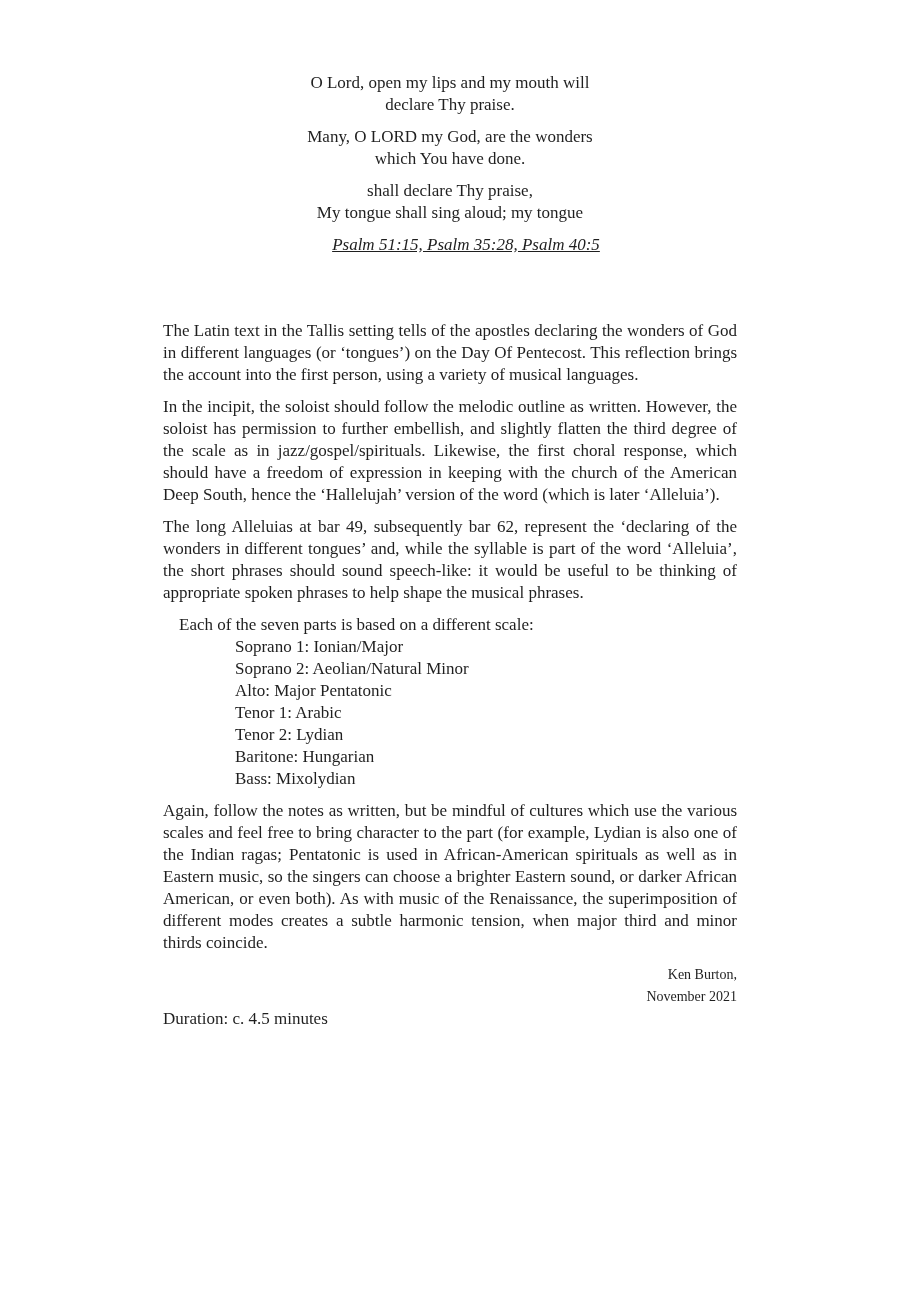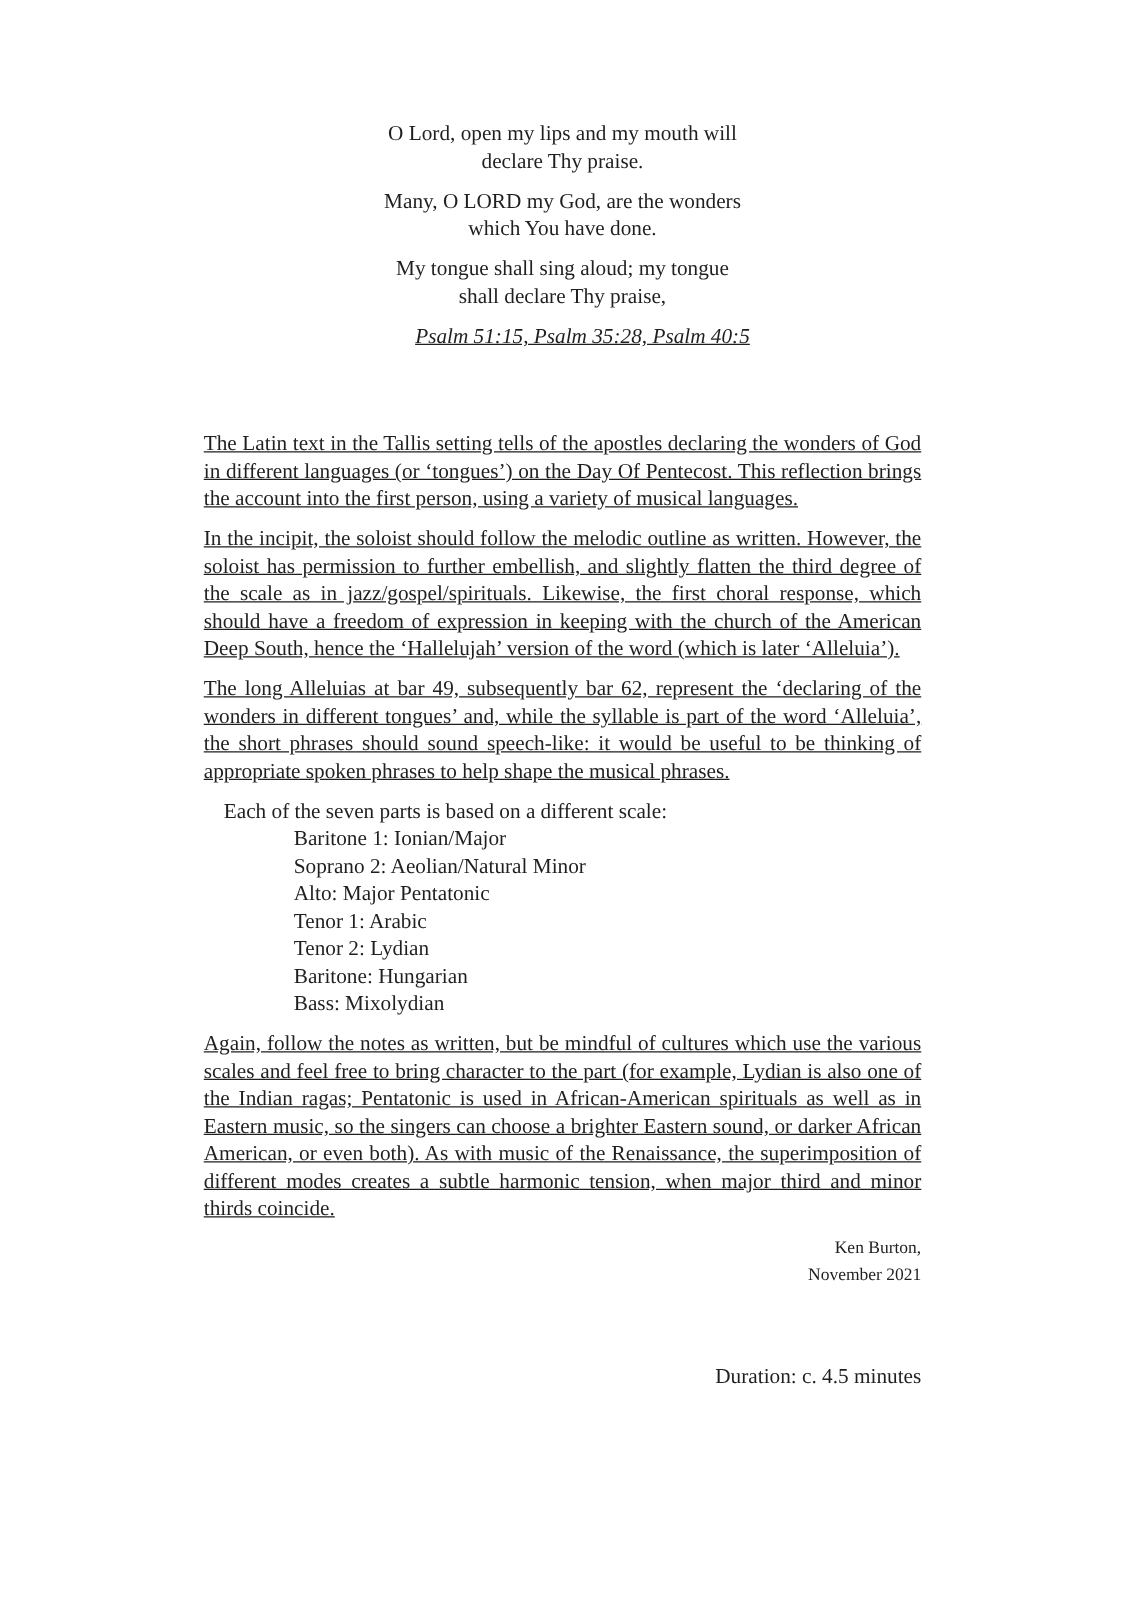--- a/index.html
+++ b/index.html
@@ -11,21 +11,21 @@
     width: 900px;
     height: 1289px;
     overflow: hidden;
     font-family: "Liberation Serif", "DejaVu Serif", serif;
     color: #1f1f1f;
   }
   .page {
     box-sizing: border-box;
     width: 900px;
     height: 1289px;
-    padding: 96px 163px 0 163px;
+    padding: 72px 163px 0 163px;
   }
   
   .epigraph {
     text-align: center;
     font-size: 17px;
     line-height: 22px;
   }
   .stanza {
     margin: 0 0 10px 0;
   }
@@ -36,74 +36,72 @@
   }
   
   .body-text {
     margin-top: 64px;
     font-size: 17px;
     line-height: 22px;
     text-align: justify;
   }
   .body-text p {
     margin: 0 0 10px 0;
-    text-decoration: underline;
   }
   .scale-block {
     margin: 0 0 10px 16px;
     text-align: left;
   }
   .scale-items {
     padding-left: 56px;
   }
   
   .signature {
     margin-top: 8px;
     font-size: 14px;
     line-height: 22px;
     text-align: right;
   }
   
   .duration {
-    margin-top: 58px;
     font-size: 17px;
     line-height: 22px;
-    text-align: right;
+    text-align: left;
   }
 </style>
 </head>
 <body>
 
 <div class="page">
 
   <section class="epigraph">
     <div class="stanza">
       <div>O Lord, open my lips and my mouth will</div>
       <div>declare Thy praise.</div>
     </div>
     <div class="stanza">
       <div>Many, O LORD my God, are the wonders</div>
       <div>which You have done.</div>
     </div>
     <div class="stanza">
+      <div>shall declare Thy praise,</div>
       <div>My tongue shall sing aloud; my tongue</div>
-      <div>shall declare Thy praise,</div>
     </div>
     <div class="citation">Psalm 51:15, Psalm 35:28, Psalm 40:5</div>
   </section>
 
   <section class="body-text">
     <p>The Latin text in the Tallis setting tells of the apostles declaring the wonders of God in different languages (or ‘tongues’) on the Day Of Pentecost. This reflection brings the account into the first person, using a variety of musical languages.</p>
     <p>In the incipit, the soloist should follow the melodic outline as written. However, the soloist has permission to further embellish, and slightly flatten the third degree of the scale as in jazz/gospel/spirituals. Likewise, the first choral response, which should have a freedom of expression in keeping with the church of the American Deep South, hence the ‘Hallelujah’ version of the word (which is later ‘Alleluia’).</p>
     <p>The long Alleluias at bar 49, subsequently bar 62, represent the ‘declaring of the wonders in different tongues’ and, while the syllable is part of the word ‘Alleluia’, the short phrases should sound speech-like: it would be useful to be thinking of appropriate spoken phrases to help shape the musical phrases.</p>
 
     <div class="scale-block">
       <div class="scale-intro">Each of the seven parts is based on a different scale:</div>
       <div class="scale-items">
-        <div class="scale-item">Baritone 1: Ionian/Major</div>
+        <div class="scale-item">Soprano 1: Ionian/Major</div>
         <div class="scale-item">Soprano 2: Aeolian/Natural Minor</div>
         <div class="scale-item">Alto: Major Pentatonic</div>
         <div class="scale-item">Tenor 1: Arabic</div>
         <div class="scale-item">Tenor 2: Lydian</div>
         <div class="scale-item">Baritone: Hungarian</div>
         <div class="scale-item">Bass: Mixolydian</div>
       </div>
     </div>
 
     <p>Again, follow the notes as written, but be mindful of cultures which use the various scales and feel free to bring character to the part (for example, Lydian is also one of the Indian ragas; Pentatonic is used in African-American spirituals as well as in Eastern music, so the singers can choose a brighter Eastern sound, or darker African American, or even both). As with music of the Renaissance, the superimposition of different modes creates a subtle harmonic tension, when major third and minor thirds coincide.</p>

